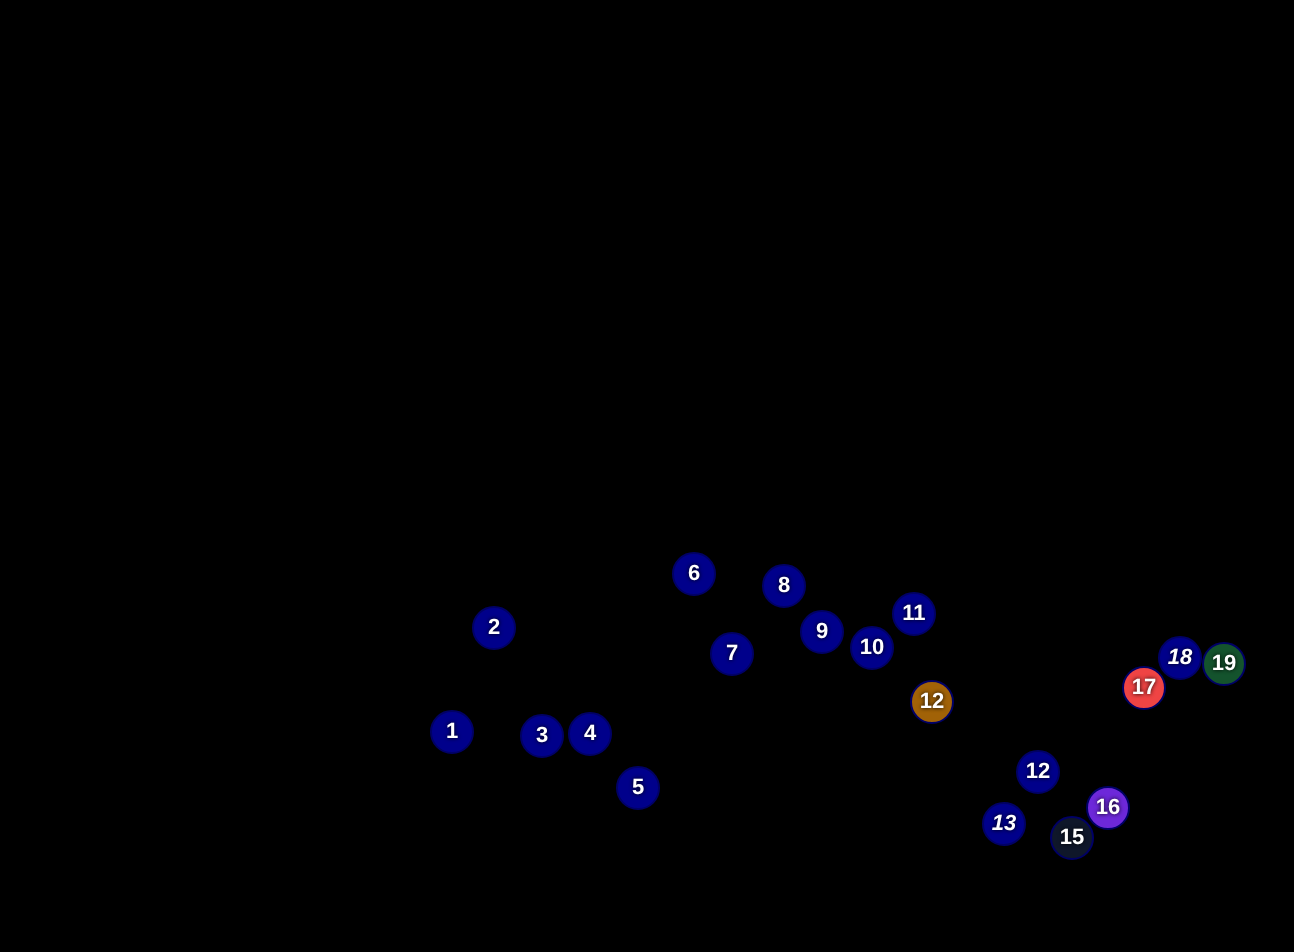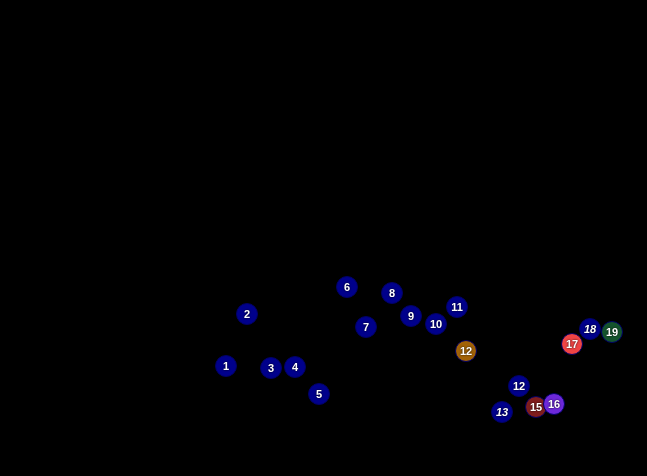--- a/index.html
+++ b/index.html
@@ -46,18 +46,18 @@
     <div class="marker" style="left: 308px; top: 383px; background: rgb(0, 0, 139); border-color: rgb(0, 0, 102); color: rgb(255, 255, 255);">5</div>
     <div class="marker" style="left: 336px; top: 276px; background: rgb(0, 0, 139); border-color: rgb(0, 0, 102); color: rgb(255, 255, 255);">6</div>
     <div class="marker" style="left: 355px; top: 316px; background: rgb(0, 0, 139); border-color: rgb(0, 0, 102); color: rgb(255, 255, 255);">7</div>
     <div class="marker" style="left: 381px; top: 282px; background: rgb(0, 0, 139); border-color: rgb(0, 0, 102); color: rgb(255, 255, 255);">8</div>
     <div class="marker" style="left: 400px; top: 305px; background: rgb(0, 0, 139); border-color: rgb(0, 0, 102); color: rgb(255, 255, 255);">9</div>
     <div class="marker" style="left: 425px; top: 313px; background: rgb(0, 0, 139); border-color: rgb(0, 0, 102); color: rgb(255, 255, 255);">10</div>
     <div class="marker" style="left: 446px; top: 296px; background: rgb(0, 0, 139); border-color: rgb(0, 0, 102); color: rgb(255, 255, 255);">11</div>
     <div class="marker" style="left: 455px; top: 340px; background: #a16207; border-color: rgb(0, 0, 102); color: rgb(255, 255, 255);">12</div>
     <div class="marker" style="left: 491px; top: 401px; background: rgb(0, 0, 139); border-color: rgb(0, 0, 102); color: rgb(255, 255, 255); font-style: italic;">13</div>
     <div class="marker" style="left: 508px; top: 375px; background: rgb(0, 0, 139); border-color: rgb(0, 0, 102); color: rgb(255, 255, 255);">12</div>
-    <div class="marker" style="left: 525px; top: 396px; background: #7f1d1d; border-color: rgb(0, 0, 102); color: rgb(255, 255, 255);">15</div>
+    <div class="marker" style="left: 525px; top: 408px; background: #0f172a; border-color: rgb(0, 0, 102); color: rgb(255, 255, 255);">15</div>
     <div class="marker" style="left: 543px; top: 373px; background: #6d28d9; border-color: rgb(0, 0, 102); color: rgb(255, 255, 255); margin-top: 20px;">16</div>
     <div class="marker" style="left: 561px; top: 333px; background: #ef4444; border-color: rgb(0, 0, 102); color: rgb(255, 255, 255);">17</div>
     <div class="marker" style="left: 579px; top: 318px; background: rgb(0, 0, 139); border-color: rgb(0, 0, 102); color: rgb(255, 255, 255); font-style: italic;">18</div>
     <div class="marker" style="left: 601px; top: 321px; background: #14532d; border-color: rgb(0, 0, 102); color: rgb(255, 255, 255);">19</div>
   </div>
 
 </body></html>

